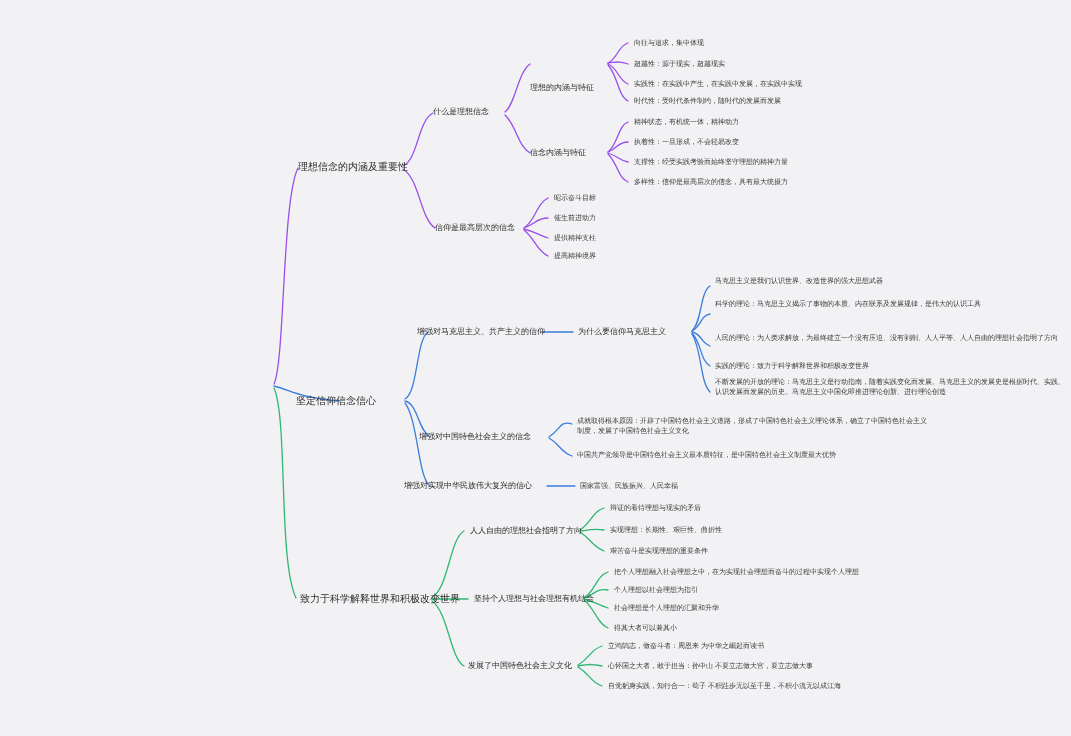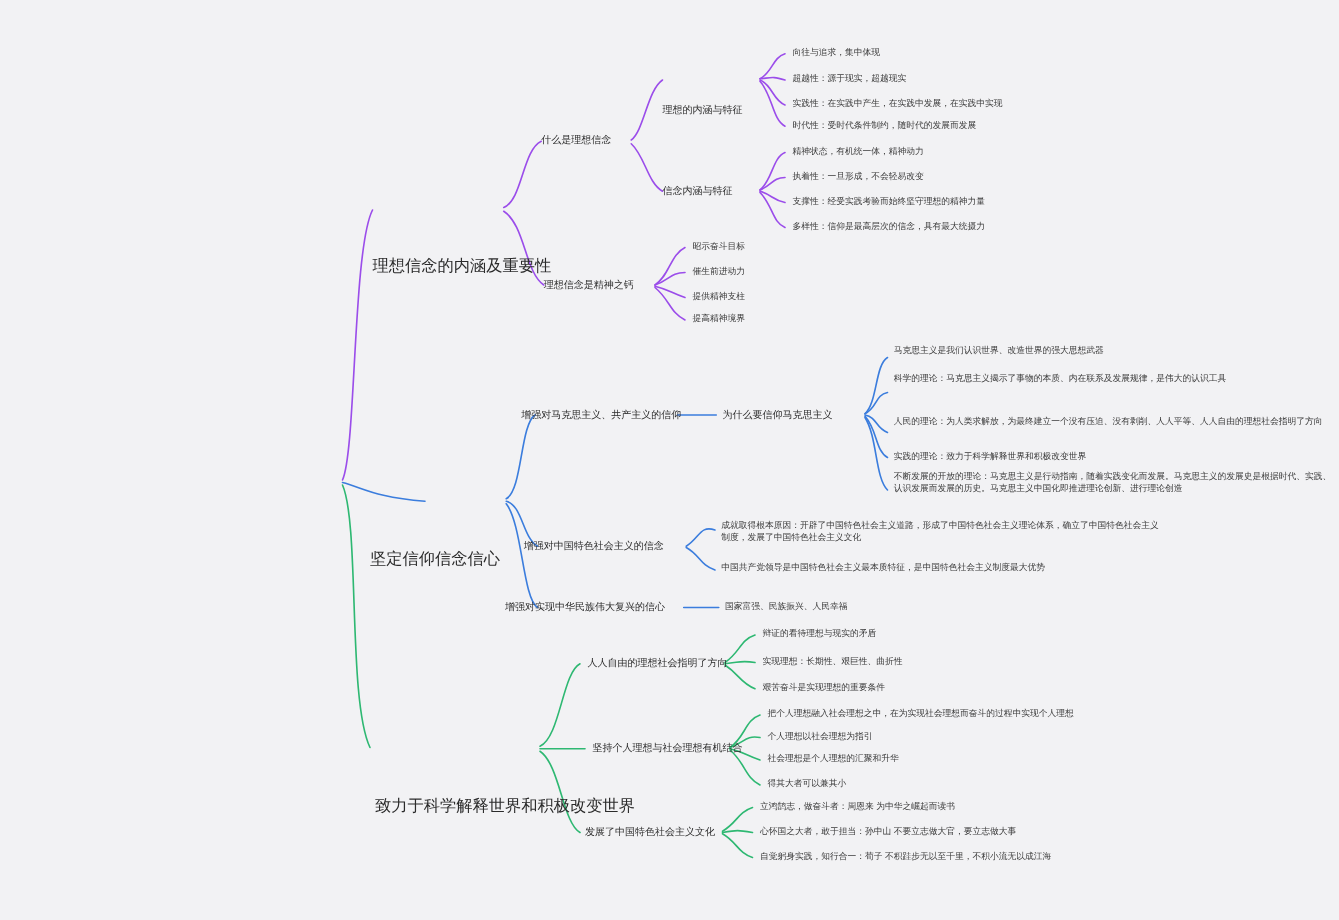--- a/index.html
+++ b/index.html
@@ -17,21 +17,21 @@
   .root{
     left:63px;top:371px;width:208px;
     box-sizing:border-box;
     padding:7px 10px;
     border:1.6px solid #9b4dea;
     border-radius:16px;
     background:#ece3fb;
     font-size:13.5px;font-weight:bold;color:#1d1d1f;
     text-align:center;letter-spacing:.3px;
   }
-  .lvl2{font-size:13px;margin-top:44px;}
+  .lvl2{font-size:10px;}
   .lvl3{font-size:8px;}
   .leaf{font-size:7px;color:#3a3a3a;}
   .leaf.wide{width:352px;}
   .leaf.mid{width:300px;}
 </style>
 </head>
 <body>
 
 <div id="canvas">
 
@@ -98,21 +98,21 @@
       <path d="M578 665 C 590 658 590 650 602 646" stroke="#2eb872"></path>
       <path d="M578 666 C 590 664 590 664 602 666" stroke="#2eb872"></path>
       <path d="M578 667 C 590 674 590 682 602 686" stroke="#2eb872"></path>
     </g>
   </svg>
 
 
   <div class="node lvl2" style="left:298px;top:160px;">理想信念的内涵及重要性</div>
 
   <div class="node lvl3" style="left:433px;top:106px;">什么是理想信念</div>
-  <div class="node lvl3" style="left:435px;top:222px;">理想信念是精神之钙</div>
+  <div class="node lvl3" style="left:435px;top:222px;">信仰是最高层次的信念</div>
 
   <div class="node lvl3" style="left:530px;top:58px;margin-top:24px;">理想的内涵与特征</div>
   <div class="node lvl3" style="left:530px;top:147px;">信念内涵与特征</div>
 
   <div class="node leaf mid" style="left:634px;top:38px;">向往与追求，集中体现</div>
   <div class="node leaf mid" style="left:634px;top:59px;">超越性：源于现实，超越现实</div>
   <div class="node leaf mid" style="left:634px;top:79px;">实践性：在实践中产生，在实践中发展，在实践中实现</div>
   <div class="node leaf mid" style="left:634px;top:96px;">时代性：受时代条件制约，随时代的发展而发展</div>
 
   <div class="node leaf mid" style="left:634px;top:117px;">精神状态，有机统一体，精神动力</div>

